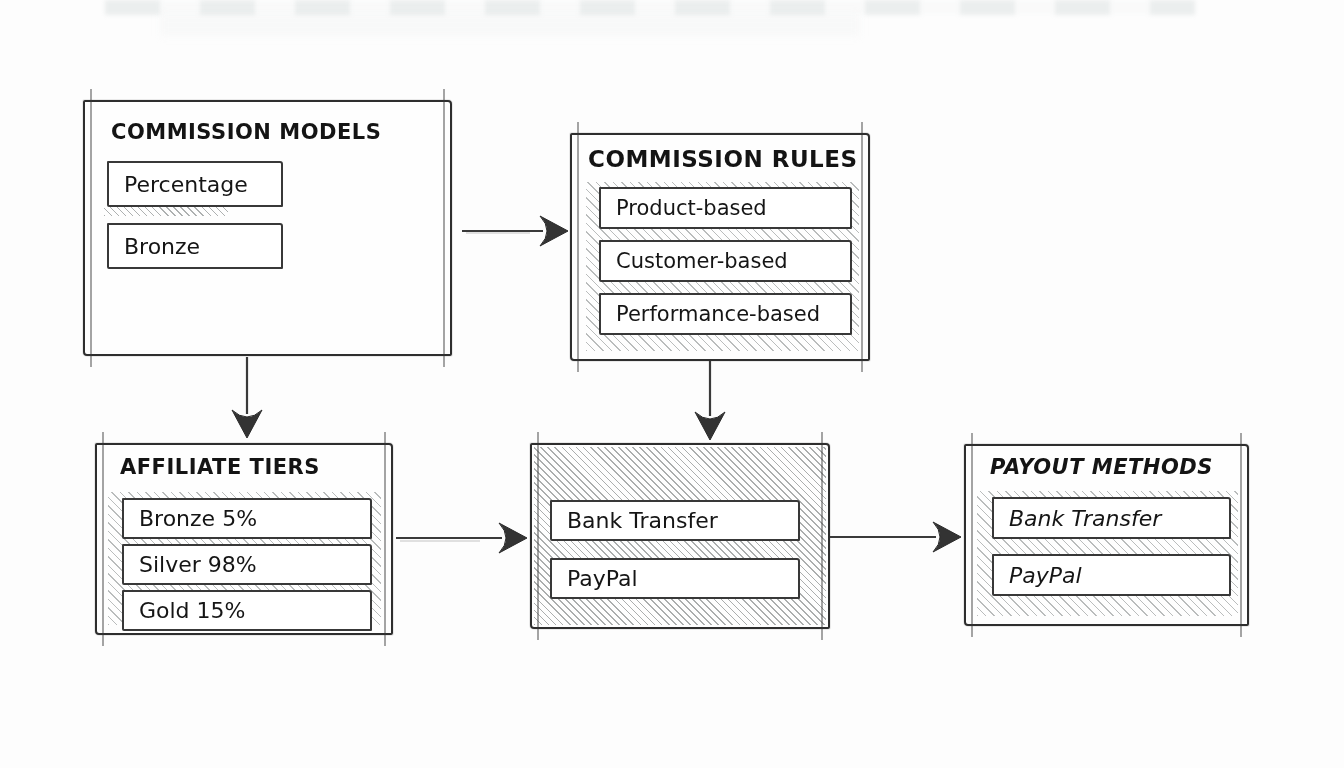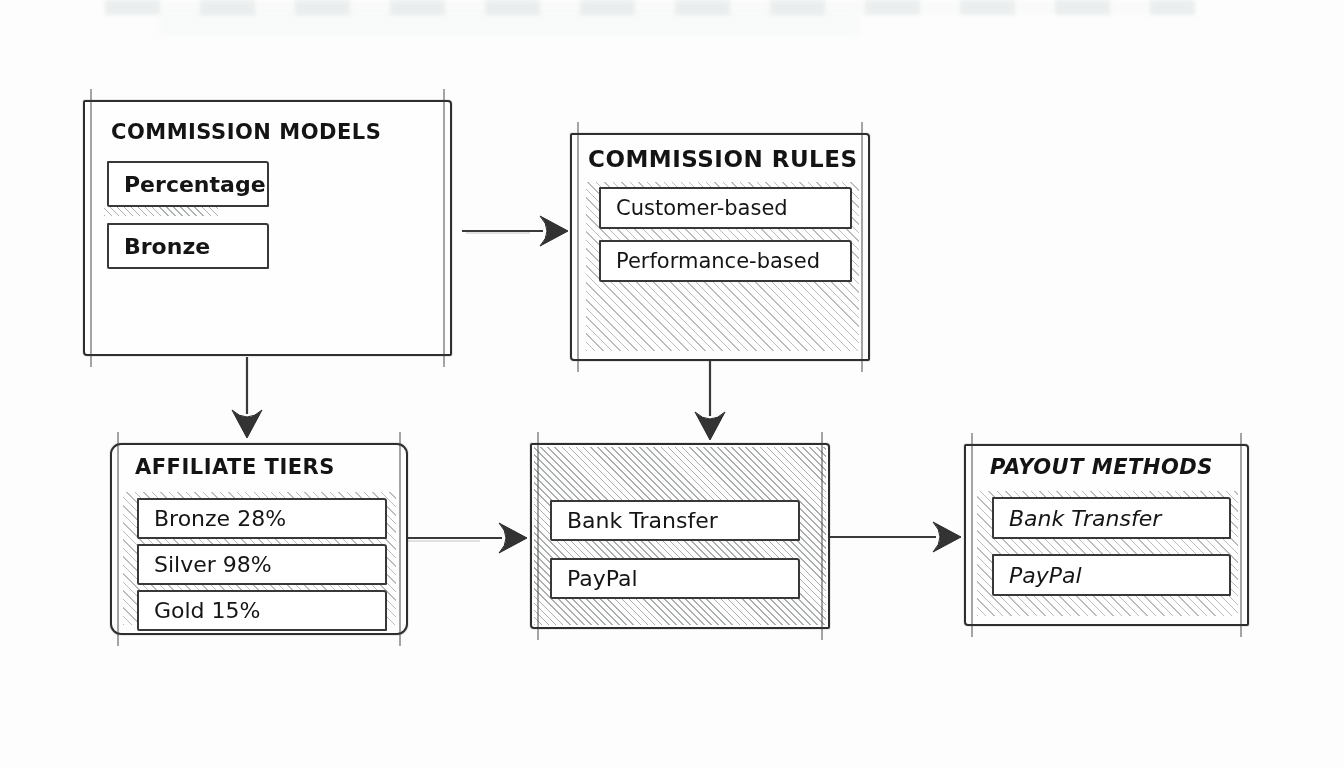--- a/index.html
+++ b/index.html
@@ -77,31 +77,31 @@
     background-image: repeating-linear-gradient(45deg,
       rgba(75,82,82,0.45) 0px, rgba(75,82,82,0.45) 1px,
       transparent 1px, transparent 5px);
   }
 
   .panel { position: absolute; box-sizing: border-box; }
 
   
   .b-models { left: 83px; top: 100px; width: 365px; height: 252px; }
   .b-models .box-title { margin: 18px 0 0 26px; }
-  .b-models .item { width: 162px; height: 46px; margin: 0 0 16px 22px; font-weight: bold; }
+  .b-models .item { width: 176px; height: 46px; margin: 0 0 16px 22px; }
   .b-models .items { margin-top: 17px; }
 
   
   .b-rules { left: 570px; top: 133px; width: 296px; height: 224px; }
   .b-rules .box-title { margin: 11px 0 0 16px; font-size: 23px; }
   .b-rules .panel { left: 14px; right: 9px; top: 47px; bottom: 8px; padding: 5px 7px 0 13px; }
   .b-rules .item { height: 42px; margin-bottom: 11px; font-size: 21px; }
 
   
-  .b-tiers { left: 110px; top: 443px; width: 294px; height: 188px; border-radius: 11px; }
+  .b-tiers { left: 95px; top: 443px; width: 294px; height: 188px; }
   .b-tiers .box-title { margin: 10px 0 0 23px; }
   .b-tiers .panel { left: 11px; right: 10px; top: 47px; bottom: 8px; padding: 6px 9px 0 14px; }
   .b-tiers .item { height: 41px; margin-bottom: 5px; }
 
   
   .b-options { left: 530px; top: 443px; width: 296px; height: 182px; }
   .b-options .inner { position: absolute; inset: 2px; padding: 53px 26px 0 16px; box-sizing: border-box; }
   .b-options .item { height: 41px; margin-bottom: 17px; }
 
   
@@ -152,29 +152,30 @@
     <div class="box-title">COMMISSION MODELS</div>
     <div class="items">
       <div class="item shadowed">Percentage</div>
       <div class="item">Bronze</div>
     </div>
   </div>
 
   <div class="sketchbox b-rules">
     <div class="box-title">COMMISSION RULES</div>
     <div class="panel hatch">
+      <div class="item">Product-based</div>
       <div class="item">Customer-based</div>
       <div class="item">Performance-based</div>
     </div>
   </div>
 
   <div class="sketchbox b-tiers">
     <div class="box-title">AFFILIATE TIERS</div>
     <div class="panel hatch">
-      <div class="item">Bronze 28%</div>
+      <div class="item">Bronze 5%</div>
       <div class="item">Silver 98%</div>
       <div class="item">Gold 15%</div>
     </div>
   </div>
 
   <div class="sketchbox b-options">
     <div class="inner hatch-dark">
       <div class="item">Bank Transfer</div>
       <div class="item">PayPal</div>
     </div>

